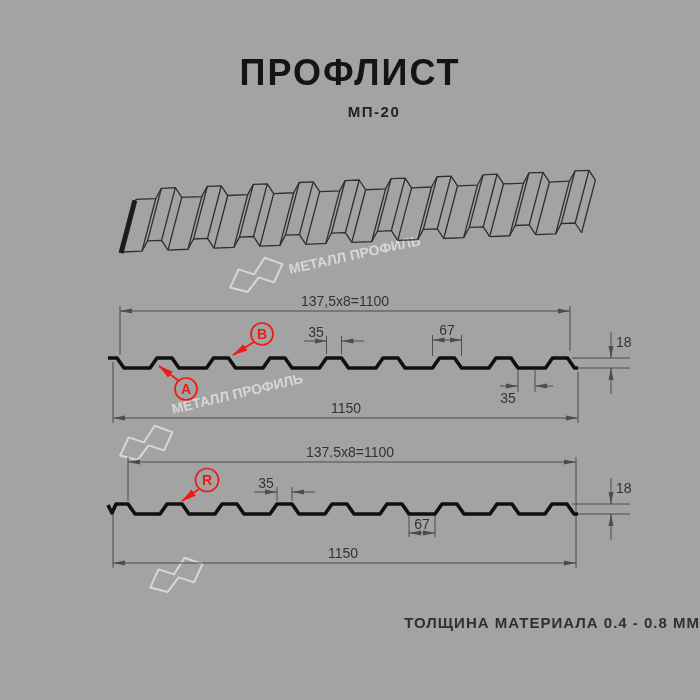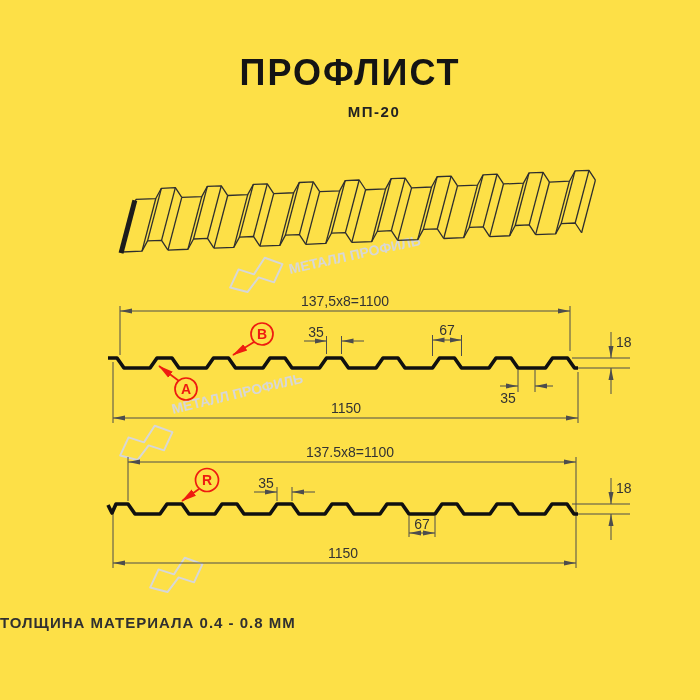--- a/index.html
+++ b/index.html
@@ -1,21 +1,21 @@
 <!DOCTYPE html>
 <html><head>
 <meta charset="utf-8">
 <style>
   html,body{margin:0;padding:0;background:#fff;}
-  #stage{position:relative;width:700px;height:700px;background:#fde047;overflow:hidden;
+  #stage{position:relative;width:700px;height:700px;background:#a3a3a3;overflow:hidden;
          font-family:"Liberation Sans",sans-serif;}
   .hdr{position:absolute;left:0;top:52px;width:700px;text-align:center;}
   .title{font-size:36px;font-weight:bold;letter-spacing:2px;color:#141414;}
   .subtitle{margin-top:9px;font-size:15px;font-weight:bold;letter-spacing:1.5px;color:#222;padding-left:48px;}
-  .footer{position:absolute;left:0;top:614px;width:700px;text-align:left;
+  .footer{position:absolute;left:0;top:614px;width:700px;text-align:right;
           font-size:15px;font-weight:bold;letter-spacing:1px;color:#303030;}
   svg{position:absolute;left:0;top:140px;}
   svg text{font-family:"Liberation Sans",sans-serif;fill:#333;font-size:14px;}
   .dim{stroke:#4d4d4d;stroke-width:1;fill:none;}
   .thick{stroke:#101010;stroke-width:3.6;fill:none;stroke-linejoin:round;}
   .sheet{stroke:#2e2e2e;stroke-width:1.3;fill:none;stroke-linejoin:round;}
   .wm{fill:#d7d7d7;font-weight:bold;}
   .wmlogo{stroke:#d7d7d7;stroke-width:2;fill:none;stroke-linejoin:round;}
   .red{stroke:#ee1b10;fill:none;stroke-width:1.7;}
   .redtxt{fill:#ee1b10;font-size:14px;font-weight:bold;}

